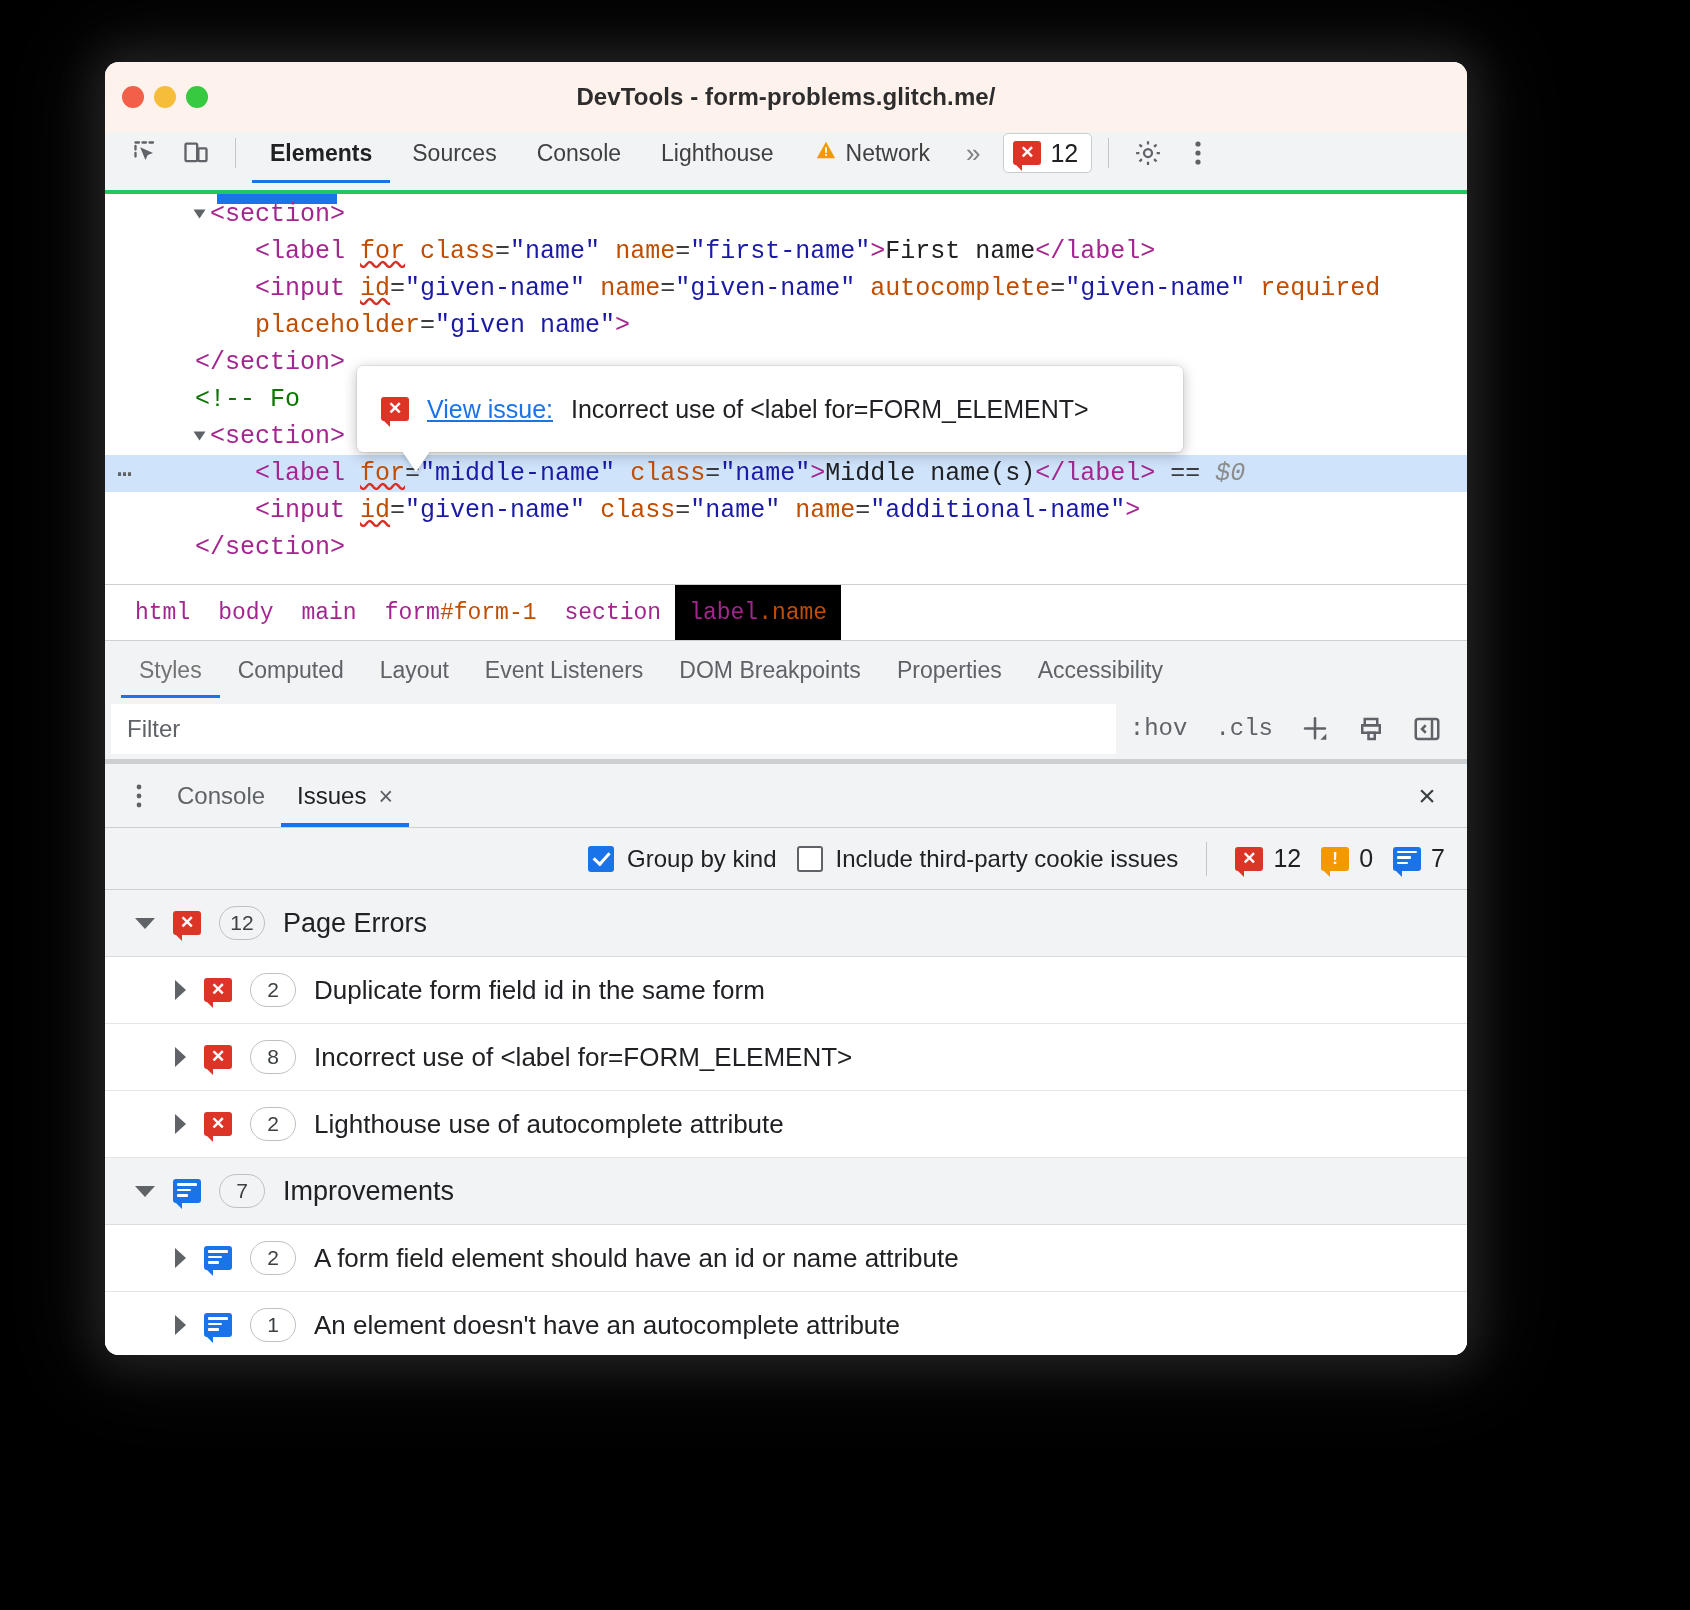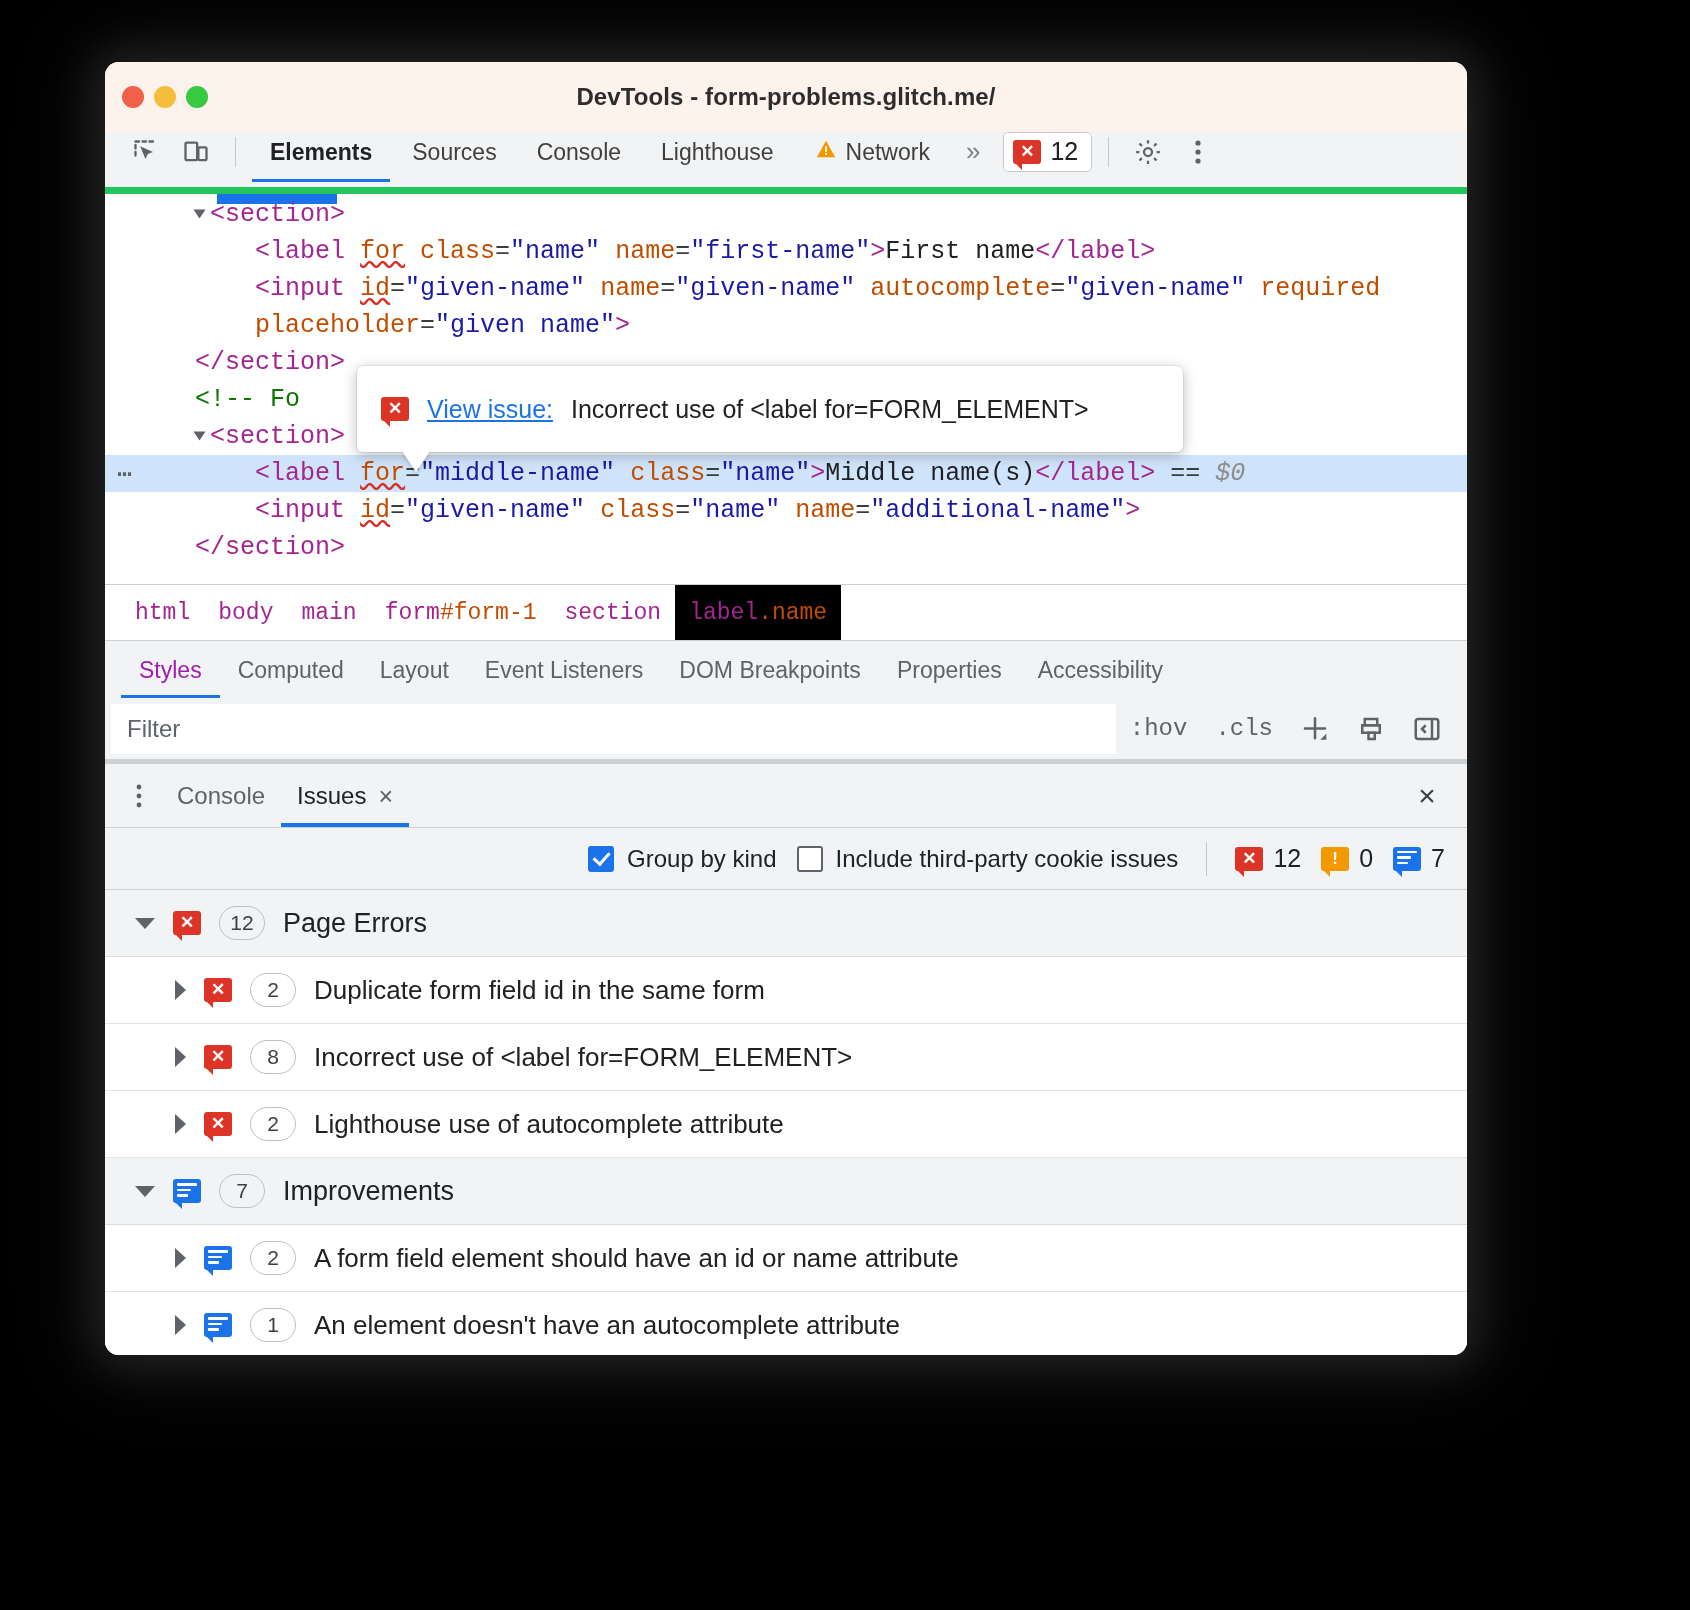--- a/index.html
+++ b/index.html
@@ -50,21 +50,21 @@
     font-size: 24px;
     font-weight: bold;
     color: #2d2d2d;
     letter-spacing: 0.1px;
   }
 
   
   .toolbar {
     height: 62px;
     background: #f1f3f4;
-    border-bottom: 7px solid #22c55e;
+    border-bottom: 4px solid #22c55e;
     display: flex;
     align-items: center;
     padding: 0 14px 16px 18px;
     flex: 0 0 auto;
     gap: 4px;
   }
   .tb-icon {
     width: 46px; height: 44px;
     display: flex; align-items: center; justify-content: center;
     color: #5f6368;
@@ -218,21 +218,21 @@
     border-top: 1px solid #cdd0d2;
     display: flex; align-items: center;
     padding-left: 16px;
     flex: 0 0 auto;
   }
   .side-tab {
     font-size: 23px; color: #5f6368;
     padding: 0 18px; height: 56px; line-height: 56px;
     white-space: nowrap;
   }
-  .side-tab.active { color: #a21caf; box-shadow: inset 0 -3px 0 #1a73e8; }
+  .side-tab.active { color: #737373; box-shadow: inset 0 -3px 0 #1a73e8; }
 
   
   .filterbar {
     height: 62px;
     background: #f1f3f4;
     border-bottom: 1px solid #cdd0d2;
     display: flex; align-items: center;
     padding: 0 12px 0 6px;
     gap: 0;
     flex: 0 0 auto;

